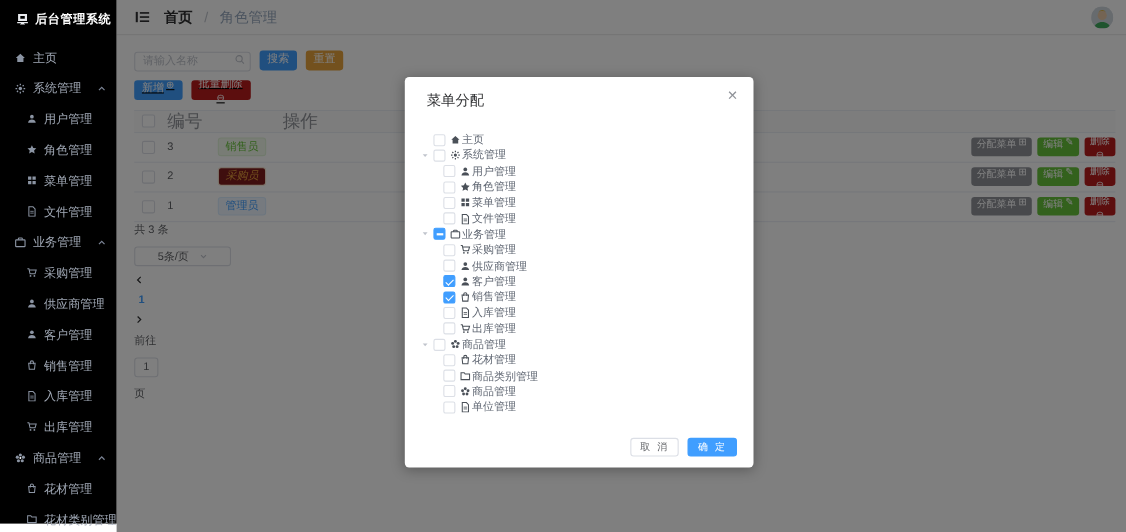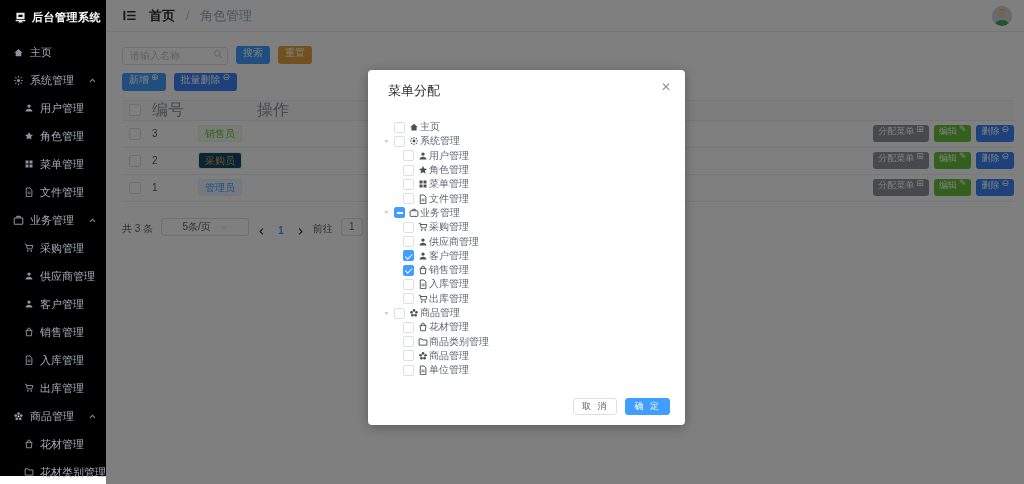--- a/index.html
+++ b/index.html
@@ -35,44 +35,44 @@
   .content { padding:13px 10px 0 16px; }
   .search-row { display:flex; align-items:center; gap:8px; }
   .inp-wrap { position:relative; width:106px; }
   .inp { width:106px; height:18px; border:1px solid #dcdfe6; border-radius:3px; font-size:10px; padding:0 18px 0 7px; color:#606266; outline:none; }
   .inp::placeholder { color:#c0c4cc; }
   .inp-ic { position:absolute; right:5px; top:3.5px; width:10px; height:10px; color:#c0c4cc; }
   .btn { display:inline-flex; justify-content:center; gap:2px; height:18px; border:none; border-radius:3px; font-size:10px; color:#fff; cursor:pointer; padding:0 7px; font-family:inherit; }
   .btn .bic { font-size:9px; line-height:1; }
   .btn-primary { background:#409eff; }
   .btn-warning { background:#e6a23c; }
-  .btn-danger  { background:#3b82f6; }
+  .btn-danger  { background:#b91c1c;flex-direction:column; }
   .btn-info    { background:#909399; }
   .btn-success { background:#67c23a; }
-  .action-row { margin-top:8px; display:flex; gap:8px; }
+  .action-row { margin-top:8px; display:flex; gap:8px;text-decoration:underline; }
 
   
   .table { margin-top:9px; width:100%; border-top:1px solid #ebeef5; }
   .tr { display:flex; align-items:center; border-bottom:1px solid #ebeef5; }
   .tr.head { height:20px; background:#fafafa; color:#909399; font-size:16px; }
   .tr.row { height:27px; font-size:10px; color:#606266; }
   .td-cb { flex:0 0 26px; display:flex; justify-content:center; }
   .td-id { flex:0 0 46px; padding-left:4px; }
   .td-name { flex:1 1 auto; padding-left:4px; }
   .td-ops { flex:0 0 158px; display:flex; justify-content:flex-end; gap:5px; padding-right:0; }
   .tr.head .td-ops { justify-content:center; }
   .cb { width:12px; height:12px; border:1px solid #dcdfe6; border-radius:2px; background:#fff; cursor:pointer; flex:0 0 auto; display:flex; align-items:center; justify-content:center; }
   .tag { display:inline-block; padding:2px 6px; font-size:10px; border-radius:3px; line-height:1.1; }
   .tag.success { background:#f0f9eb; color:#67c23a; border:1px solid #e1f3d8; }
-  .tag.warning { background:#0c4a6e; color:#e6a23c; border:1px solid #faecd8; }
+  .tag.warning { background:#7f1d1d; color:#e6a23c; border:1px solid #faecd8;font-style:italic; }
   .tag.primary { background:#ecf5ff; color:#409eff; border:1px solid #d9ecff; }
   .mini-btn { height:17px; font-size:9px; padding:0 5px; }
 
   
-  .pager { margin-top:16px; display:flex; align-items:flex-end; gap:8px; font-size:10px; color:#606266; }
+  .pager { margin-top:0; display:flex; align-items:flex-start; gap:8px; font-size:10px; color:#606266;flex-direction:column; }
   .sel { position:relative; width:88px; height:18px; border:1px solid #dcdfe6; border-radius:3px; display:flex; align-items:center; justify-content:center; gap:9px; color:#606266; cursor:pointer; }
   .sel-car { width:8px; height:8px; color:#c0c4cc; }
   .pg-ar { width:9px; height:9px; color:#303133; cursor:pointer; }
   .pg-num { color:#409eff; font-weight:bold; cursor:pointer; padding:0 4px; }
   .goto-inp { width:22px; height:18px; border:1px solid #dcdfe6; border-radius:3px; text-align:center; font-size:10px; color:#606266; outline:none; }
 
   
   .dim { position:absolute; inset:0; background:rgba(0,0,0,0.5); z-index:10; }
   .modal { position:absolute; left:368px; top:70px; width:317px; height:355px; background:#fff; border-radius:4px; box-shadow:0 2px 12px rgba(0,0,0,0.3); z-index:40; }
   .modal-title { position:absolute; left:20px; top:12px; font-size:13px; color:#303133; }

